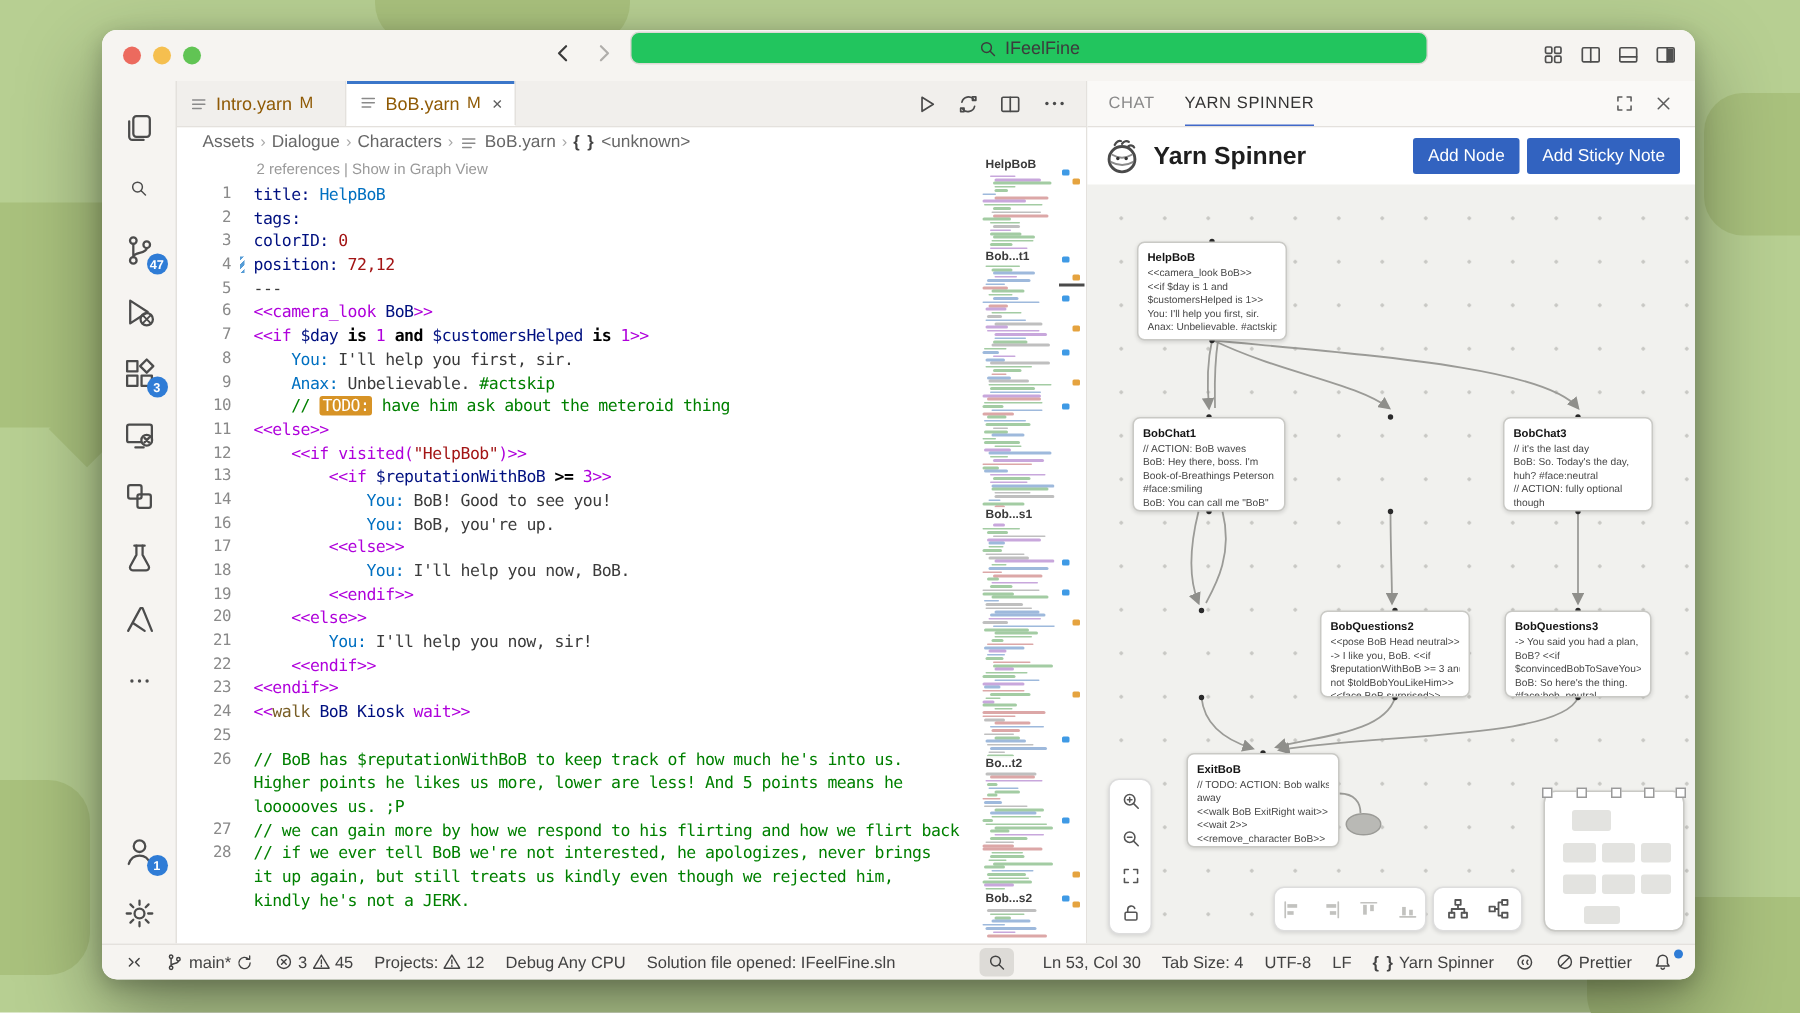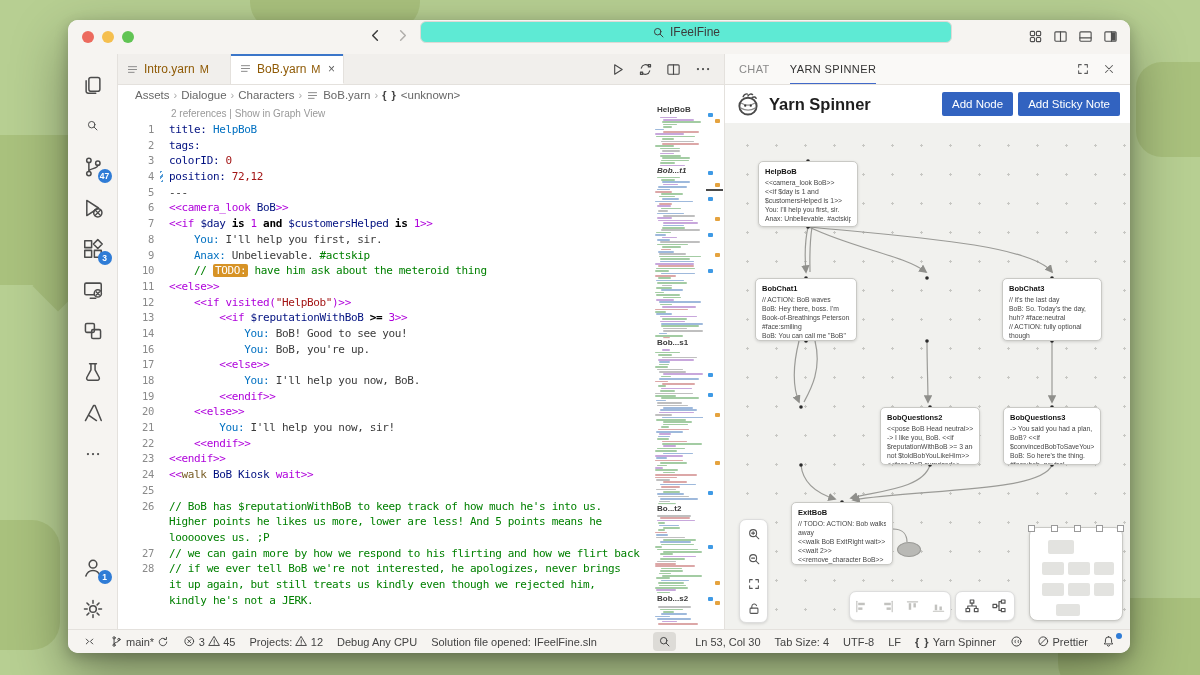--- a/index.html
+++ b/index.html
@@ -7,21 +7,21 @@
   .desktop{position:absolute;inset:0;width:1200px;height:675px;background:#b7cf92;}
   .blob{position:absolute;background:#a9c17d;}
   .window{position:absolute;left:68px;top:20px;width:1062px;height:633px;background:#fff;
     border-radius:10px;overflow:hidden;box-shadow:0 22px 55px rgba(0,0,0,.38),0 4px 14px rgba(0,0,0,.22);}
   
   .titlebar{position:absolute;left:0;top:0;width:100%;height:34px;background:#f6f4f1;border-bottom:1px solid #e4e1dd;}
   .lights{position:absolute;left:14px;top:11px;display:flex;gap:8px;}
   .light{width:12px;height:12px;border-radius:50%;}
   .nav{position:absolute;left:300px;top:8px;display:flex;gap:12px;color:#3c3c3c;}
   .nav .fwd{color:#b0aeab;}
-  .searchpill{position:absolute;left:352px;top:1px;width:530px;height:20px;background:#5eead4;
+  .searchpill{position:absolute;left:352px;top:1px;width:530px;height:20px;background:#22c55e;
     border:1px solid #ddd9d5;border-radius:6px;display:flex;align-items:center;justify-content:center;
     gap:5px;font-size:12px;color:#3c3c3c;}
   .tb-icons{position:absolute;right:12px;top:9px;display:flex;gap:10px;color:#4f4f4f;}
   
   .main{position:absolute;left:0;top:34px;right:0;bottom:24px;display:flex;}
   .activitybar{width:50px;background:#f6f4f1;border-right:1px solid #e4e1dd;display:flex;flex-direction:column;align-items:center;padding-top:10px;box-sizing:border-box;}
   .ab-item{position:relative;width:40px;height:41px;display:flex;align-items:center;justify-content:center;color:#4c4c4c;}
   .ab-spacer{flex:1;}
   .badge{position:absolute;right:1px;bottom:4px;min-width:14px;height:14px;border-radius:8px;background:#2f7cd6;
     color:#fff;font-size:8.5px;display:flex;align-items:center;justify-content:center;padding:0 2px;box-sizing:border-box;font-weight:bold;}
@@ -563,21 +563,21 @@
               <div class="mm-bar" style="position: absolute; left: 4px; top: 486.8px; height: 1.6px; width: 13px; background: rgb(87, 163, 87); opacity: 0.55;"></div>
               <div class="mm-bar" style="position: absolute; left: 5px; top: 501.2px; height: 1.6px; width: 33px; background: rgb(138, 138, 138); opacity: 0.55;"></div>
               <div class="mm-bar" style="position: absolute; left: 7px; top: 503.6px; height: 1.6px; width: 23px; background: rgb(87, 163, 87); opacity: 0.55;"></div>
               <div class="mm-bar" style="position: absolute; left: 10px; top: 506px; height: 1.6px; width: 11px; background: rgb(87, 163, 87); opacity: 0.55;"></div>
               <div class="mm-bar" style="position: absolute; left: 8px; top: 508.4px; height: 1.6px; width: 26px; background: rgb(79, 127, 192); opacity: 0.55;"></div>
               <div class="mm-bar" style="position: absolute; left: 2px; top: 510.8px; height: 1.6px; width: 15px; background: rgb(79, 127, 192); opacity: 0.55;"></div>
               <div class="mm-bar" style="position: absolute; left: 4px; top: 513.2px; height: 1.6px; width: 34px; background: rgb(79, 127, 192); opacity: 0.55;"></div>
               <div class="mm-bar" style="position: absolute; left: 9px; top: 515.6px; height: 1.6px; width: 15px; background: rgb(154, 95, 192); opacity: 0.55;"></div>
               <div class="mm-bar" style="position: absolute; left: 5px; top: 518px; height: 1.6px; width: 40px; background: rgb(192, 95, 95); opacity: 0.55;"></div>
               <div class="mm-label" style="top: 0px;">HelpBoB</div>
-              <div class="mm-label" style="top: 61px; font-style: italic;">Bob...t1</div>
+              <div class="mm-label" style="top: 61px;">Bob...t1</div>
               <div class="mm-label" style="top: 233px;">Bob...s1</div>
               <div class="mm-label" style="top: 399px;">Bo...t2</div>
               <div class="mm-label" style="top: 489px;">Bob...s2</div>
             </div>
           <div class="ruler" id="ruler">
               <div class="mk" style="left: 2px; top: 8px; background: rgb(63, 154, 229);"></div>
               <div class="mk" style="left: 2px; top: 66px; background: rgb(63, 154, 229);"></div>
               <div class="mk" style="left: 2px; top: 92px; background: rgb(63, 154, 229);"></div>
               <div class="mk" style="left: 2px; top: 128px; background: rgb(63, 154, 229);"></div>
               <div class="mk" style="left: 2px; top: 164px; background: rgb(63, 154, 229);"></div>

